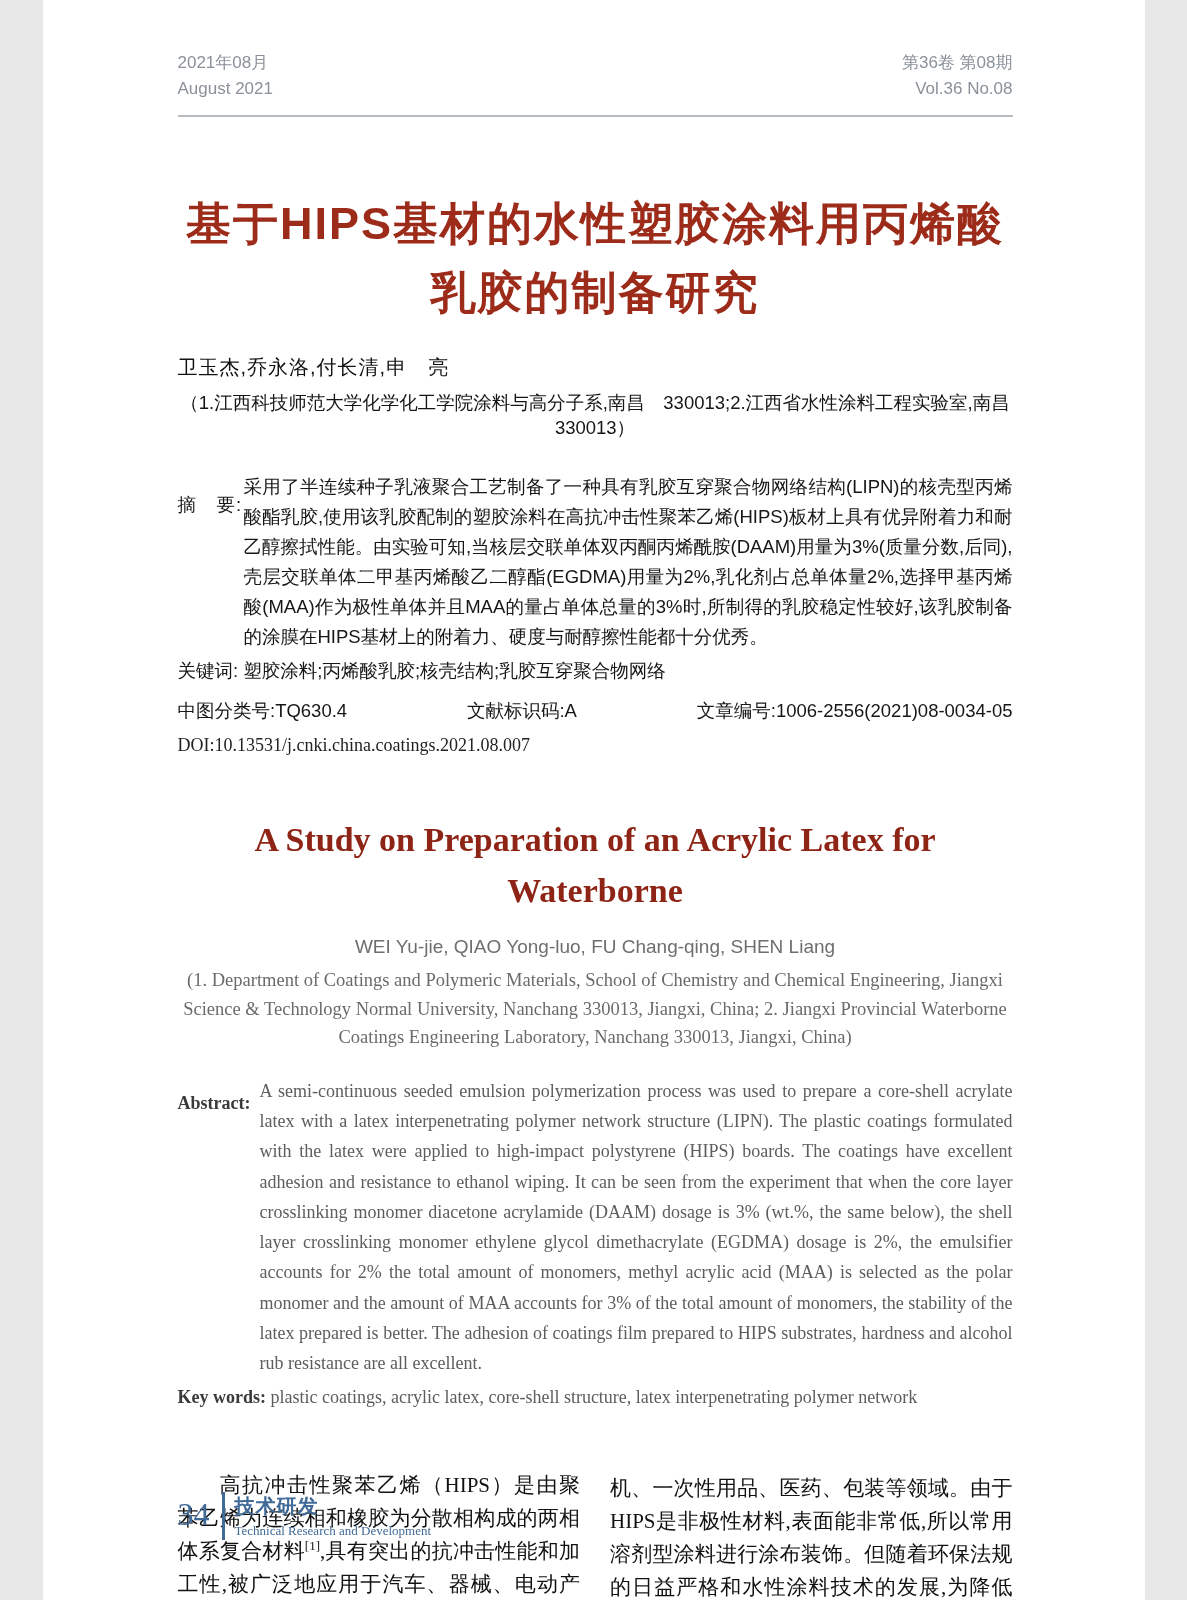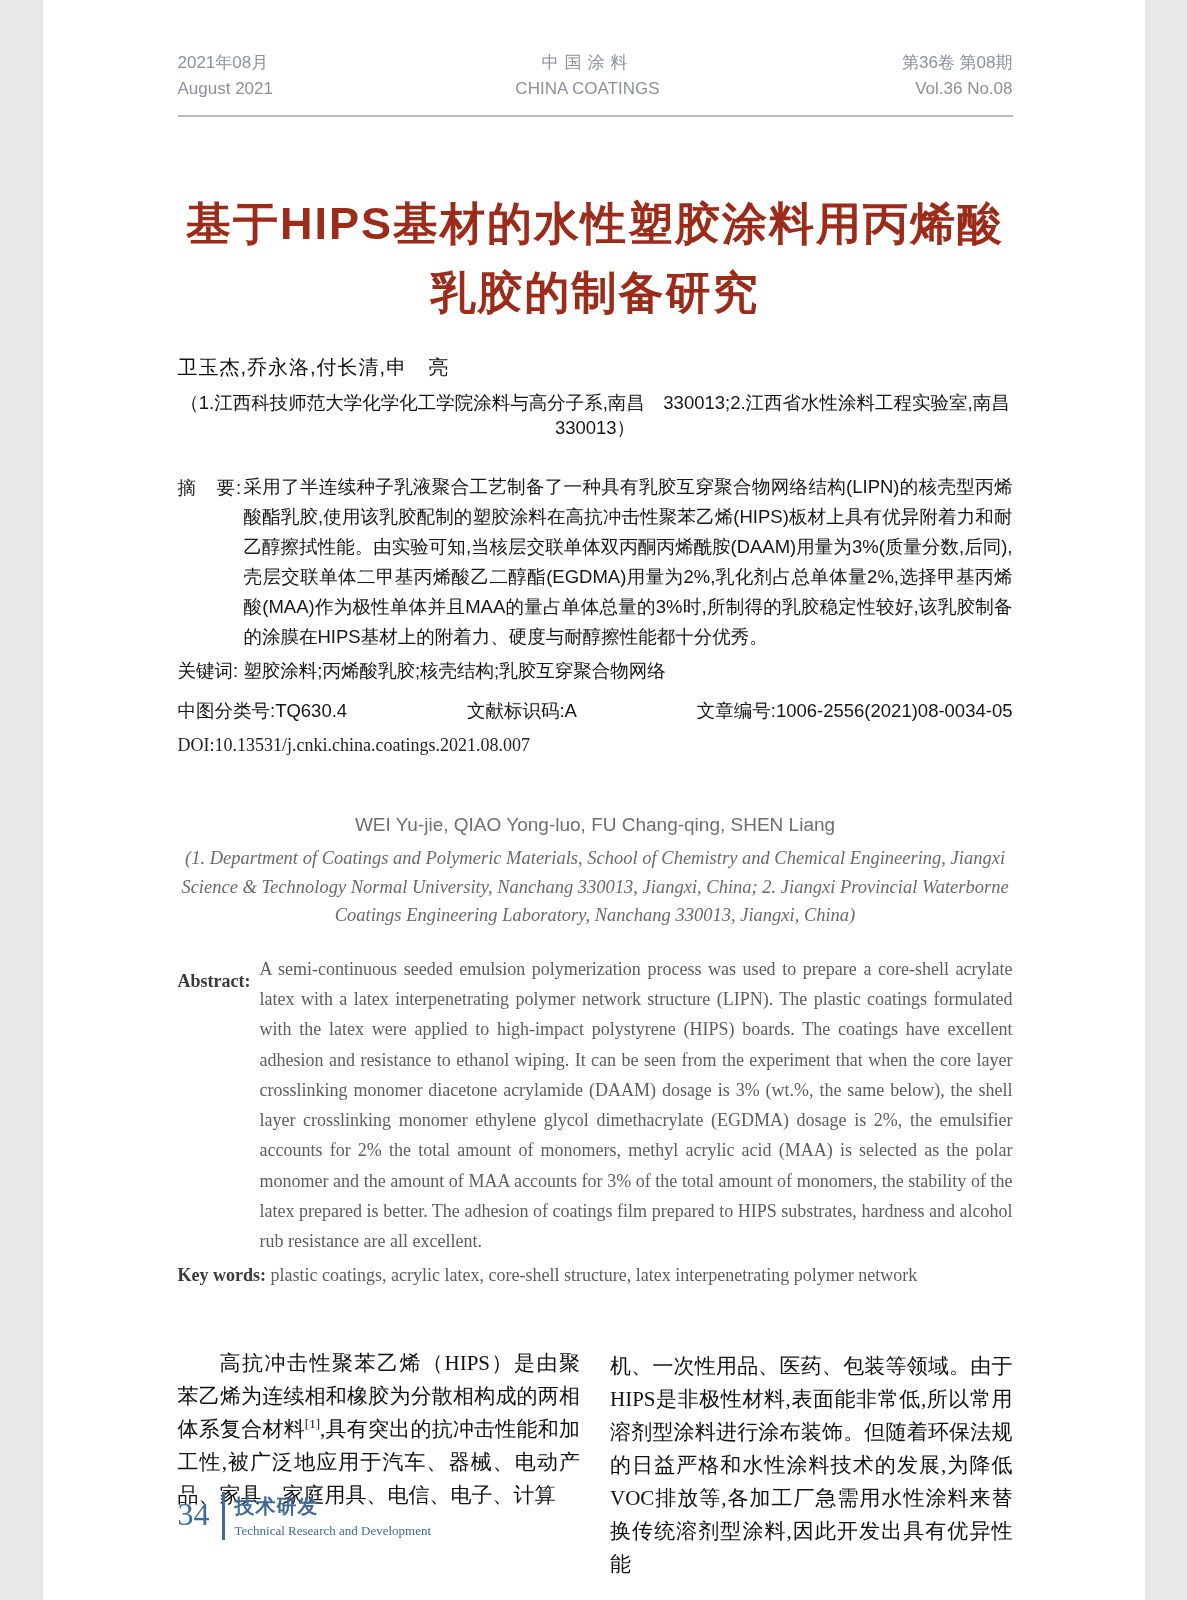--- a/index.html
+++ b/index.html
@@ -59,21 +59,21 @@
   
   .hang-zh {
     margin-top: 32px;
     position: relative;
     padding-left: 66px;
     font-size: 18.5px;
     line-height: 1.62;
     text-align: justify;
     color: #161616;
   }
-  .hang-zh .hlabel { position: absolute; left: 0; top: 1px; letter-spacing: 1px; }
+  .hang-zh .hlabel { position: absolute; left: 0; top: 18px; letter-spacing: 1px; }
   .keywords-zh {
     margin-top: 4px;
     font-size: 18.5px;
     line-height: 1.62;
     color: #161616;
   }
   .meta-row {
     margin-top: 12px;
     display: flex;
     justify-content: space-between;
@@ -100,21 +100,20 @@
   .authors-en {
     margin-top: 20px;
     text-align: center;
     font-size: 19px;
     color: #6e6e6e;
   }
   .affil-en {
     margin-top: 8px;
     text-align: center;
     font-family: "Liberation Serif", serif;
-    font-style: italic;
     font-size: 18.5px;
     line-height: 1.55;
     color: #6a6a6a;
   }
 
   
   .hang-en {
     margin-top: 24px;
     position: relative;
     padding-left: 82px;
@@ -197,24 +196,20 @@
 <body>
 
 <div class="page">
   <div class="content">
 
     <div class="jheader">
       <div class="hcol left">
         <div class="l1">2021年08月</div>
         <div class="l2">August 2021</div>
       </div>
-      <div class="hcol center">
-        <div class="l1">中国涂料</div>
-        <div class="l2">CHINA COATINGS</div>
-      </div>
       <div class="hcol right">
         <div class="l1">第36卷 第08期</div>
         <div class="l2">Vol.36 No.08</div>
       </div>
     </div>
 
     <h1 class="title-zh">
       <div>基于HIPS基材的水性塑胶涂料用丙烯酸</div>
       <div>乳胶的制备研究</div>
     </h1>
@@ -240,20 +235,21 @@
         <span>文献标识码:</span><span>A</span>
       </div>
       <div>
         <span>文章编号:</span><span>1006-2556(2021)08-0034-05</span>
       </div>
     </div>
 
     <div class="doi-line">DOI:10.13531/j.cnki.china.coatings.2021.08.007</div>
 
     <h2 class="title-en">
+      <div>A Study on Preparation of an Acrylic Latex for Waterborne</div>
     </h2>
 
     <div class="authors-en">WEI Yu-jie, QIAO Yong-luo, FU Chang-qing, SHEN Liang</div>
     <div class="affil-en">(1. Department of Coatings and Polymeric Materials, School of Chemistry and Chemical Engineering, Jiangxi Science &amp; Technology Normal University, Nanchang 330013, Jiangxi, China; 2. Jiangxi Provincial Waterborne Coatings Engineering Laboratory, Nanchang 330013, Jiangxi, China)</div>
 
     <div class="hang-en">
       <span class="hlabel">Abstract:</span>
       <span>A semi-continuous seeded emulsion polymerization process was used to prepare a core-shell acrylate latex with a latex interpenetrating polymer network structure (LIPN). The plastic coatings formulated with the latex were applied to high-impact polystyrene (HIPS) boards. The coatings have excellent adhesion and resistance to ethanol wiping. It can be seen from the experiment that when the core layer crosslinking monomer diacetone acrylamide (DAAM) dosage is 3% (wt.%, the same below), the shell layer crosslinking monomer ethylene glycol dimethacrylate (EGDMA) dosage is 2%, the emulsifier accounts for 2% the total amount of monomers, methyl acrylic acid (MAA) is selected as the polar monomer and the amount of MAA accounts for 3% of the total amount of monomers, the stability of the latex prepared is better. The adhesion of coatings film prepared to HIPS substrates, hardness and alcohol rub resistance are all excellent.</span>
     </div>
 

